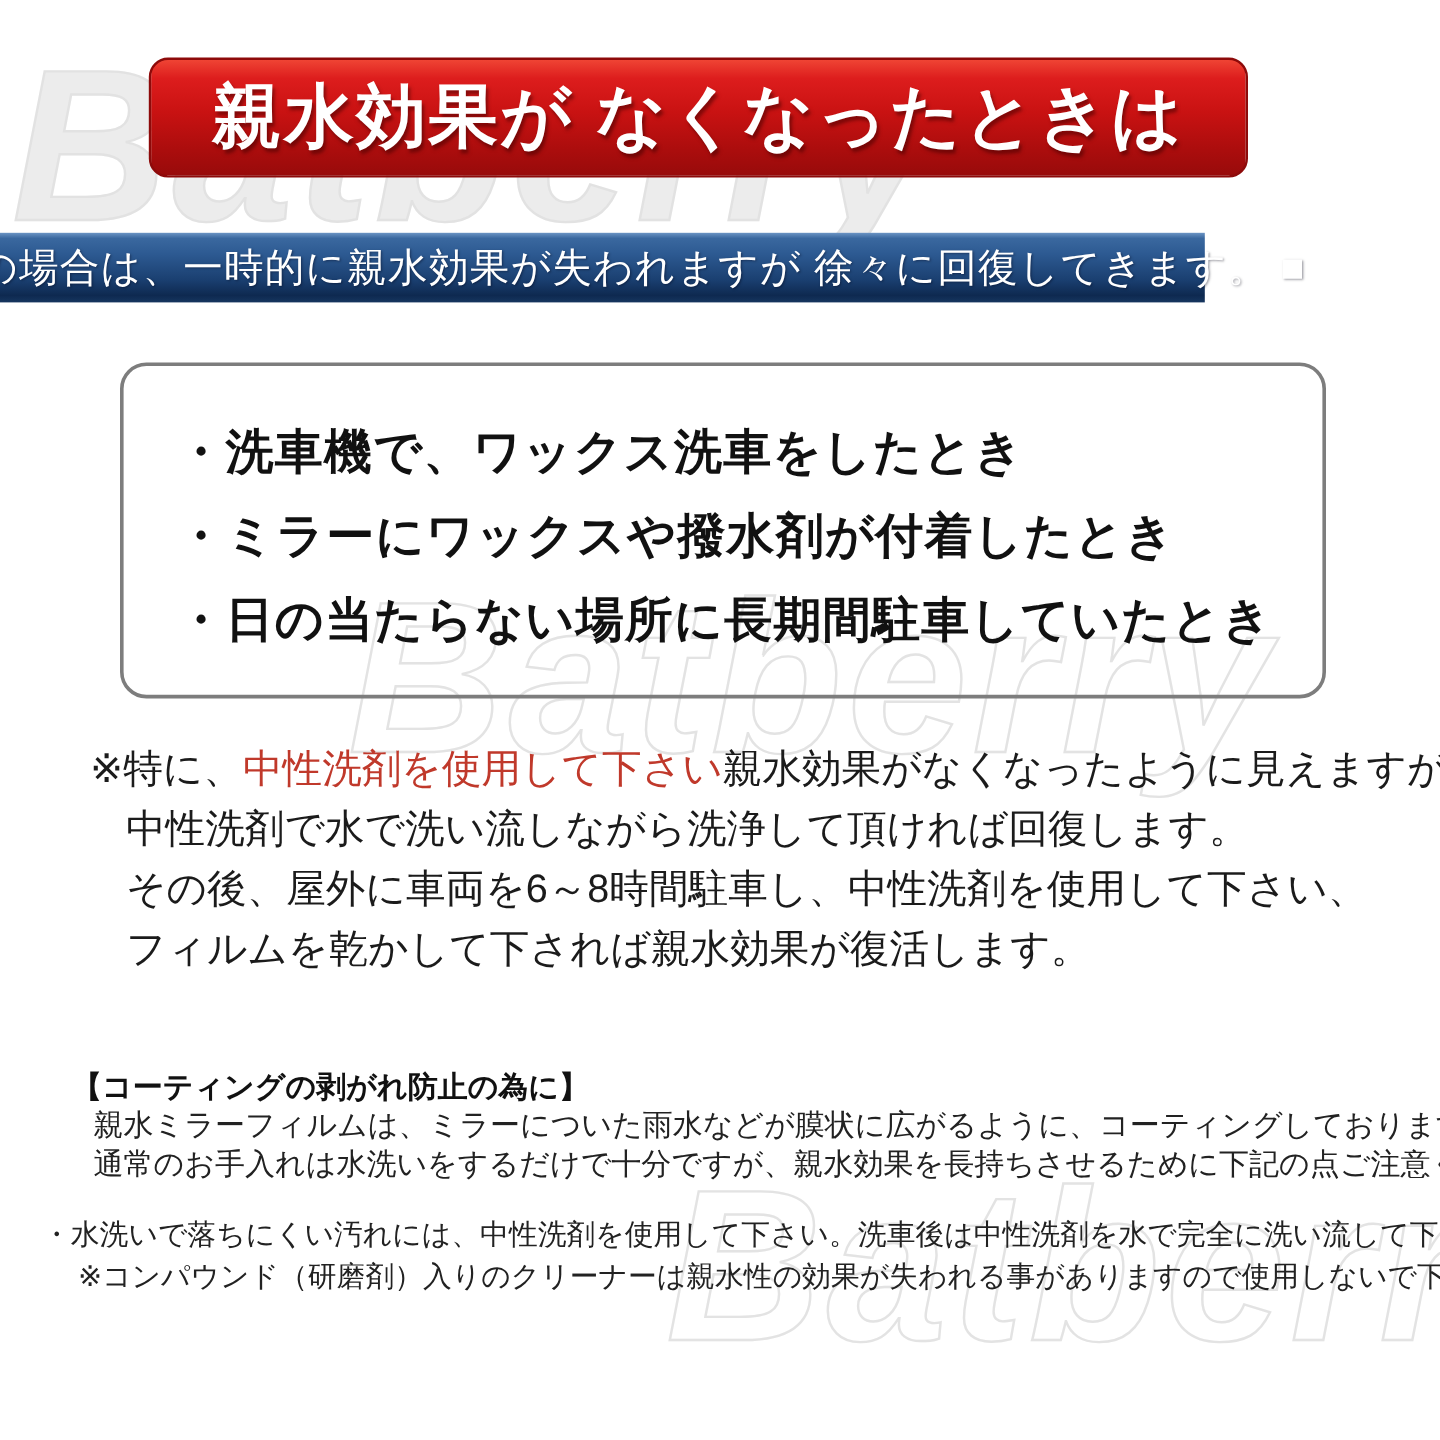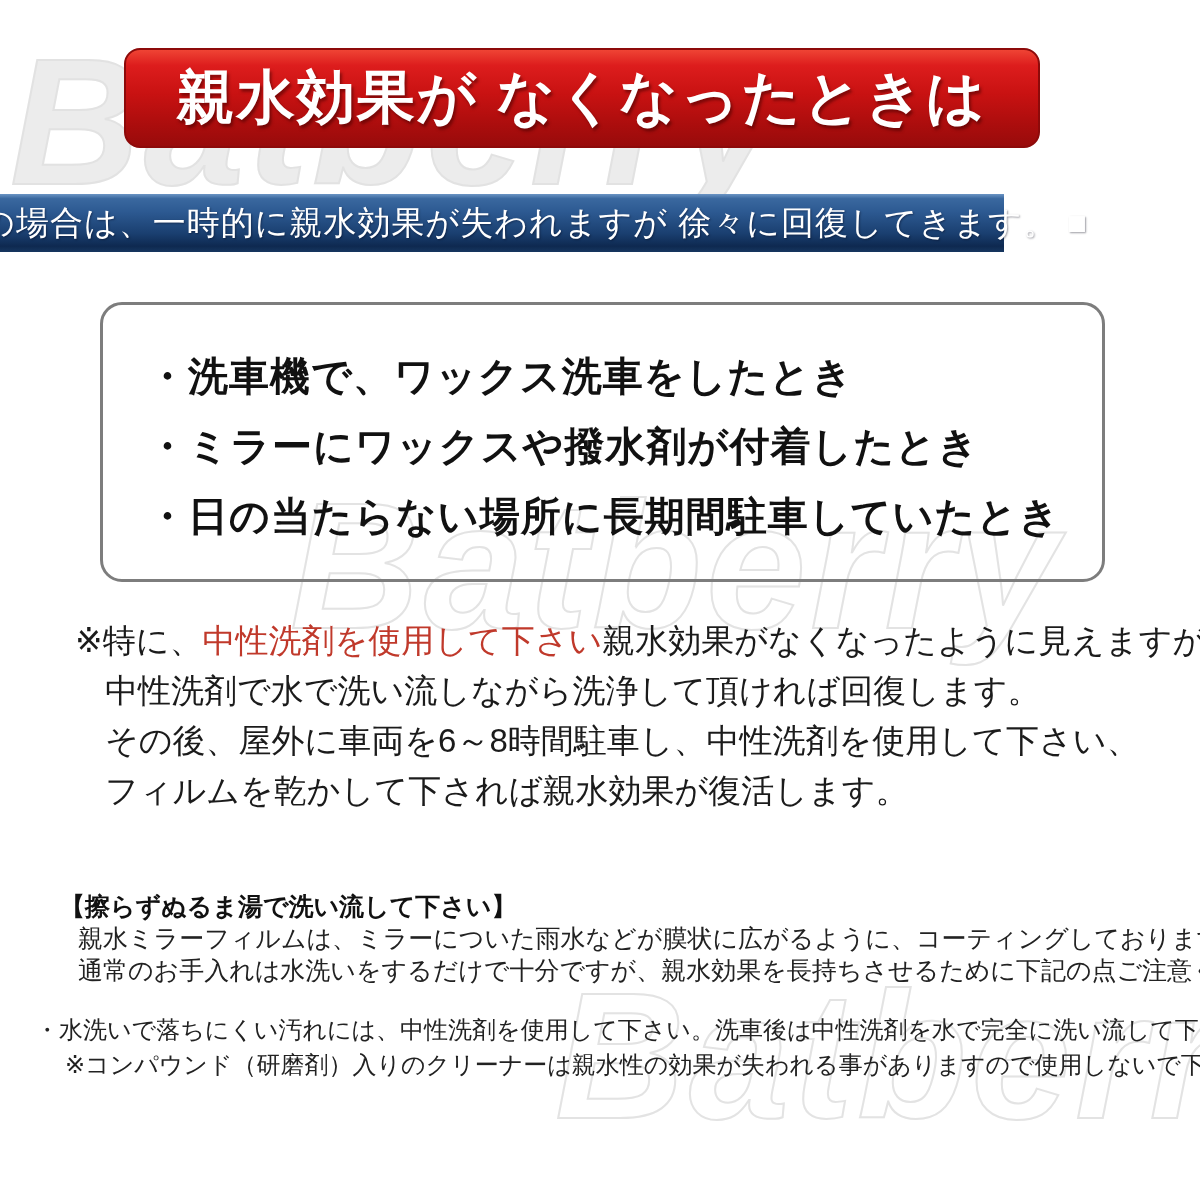--- a/index.html
+++ b/index.html
@@ -167,21 +167,21 @@
 <div class="layer note">
   <div>
     <span>※特に、</span><span class="red">中性洗剤を使用して下さい</span><span>親水効果がなくなったように見えますが、</span>
   </div>
   <div class="cont">中性洗剤で水で洗い流しながら洗浄して頂ければ回復します。</div>
   <div class="cont">その後、屋外に車両を6～8時間駐車し、中性洗剤を使用して下さい、</div>
   <div class="cont">フィルムを乾かして下されば親水効果が復活します。</div>
 </div>
 
 <div class="layer care">
-  <div class="heading">【擦らずぬるま湯で洗い流して下さい】</div>
+  <div class="heading">【コーティングの剥がれ防止の為に】</div>
   <div class="body-line">親水ミラーフィルムは、ミラーについた雨水などが膜状に広がるように、コーティングしております。</div>
   <div class="body-line">通常のお手入れは水洗いをするだけで十分ですが、親水効果を長持ちさせるために下記の点ご注意ください。</div>
 </div>
 
 <div class="layer tips">
   <div>・水洗いで落ちにくい汚れには、中性洗剤を使用して下さい。洗車後は中性洗剤を水で完全に洗い流して下さい。</div>
   <div class="tip-note">※コンパウンド（研磨剤）入りのクリーナーは親水性の効果が失われる事がありますので使用しないで下さい。</div>
 </div>
 
 </body></html>

